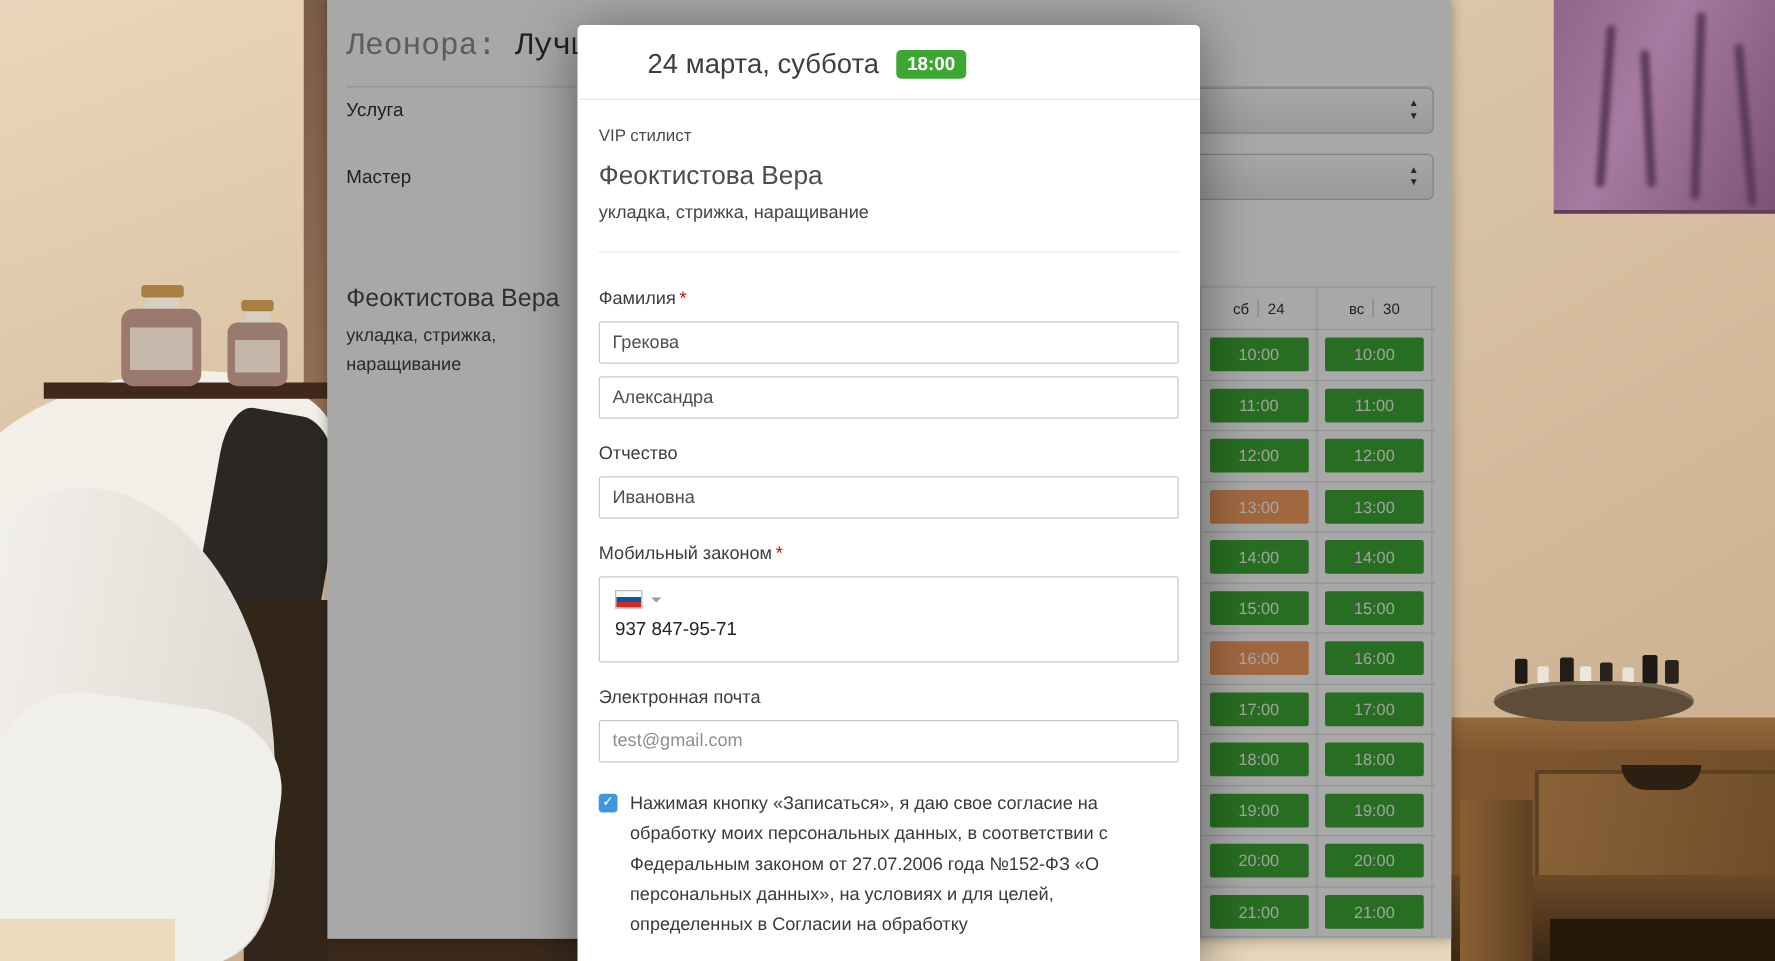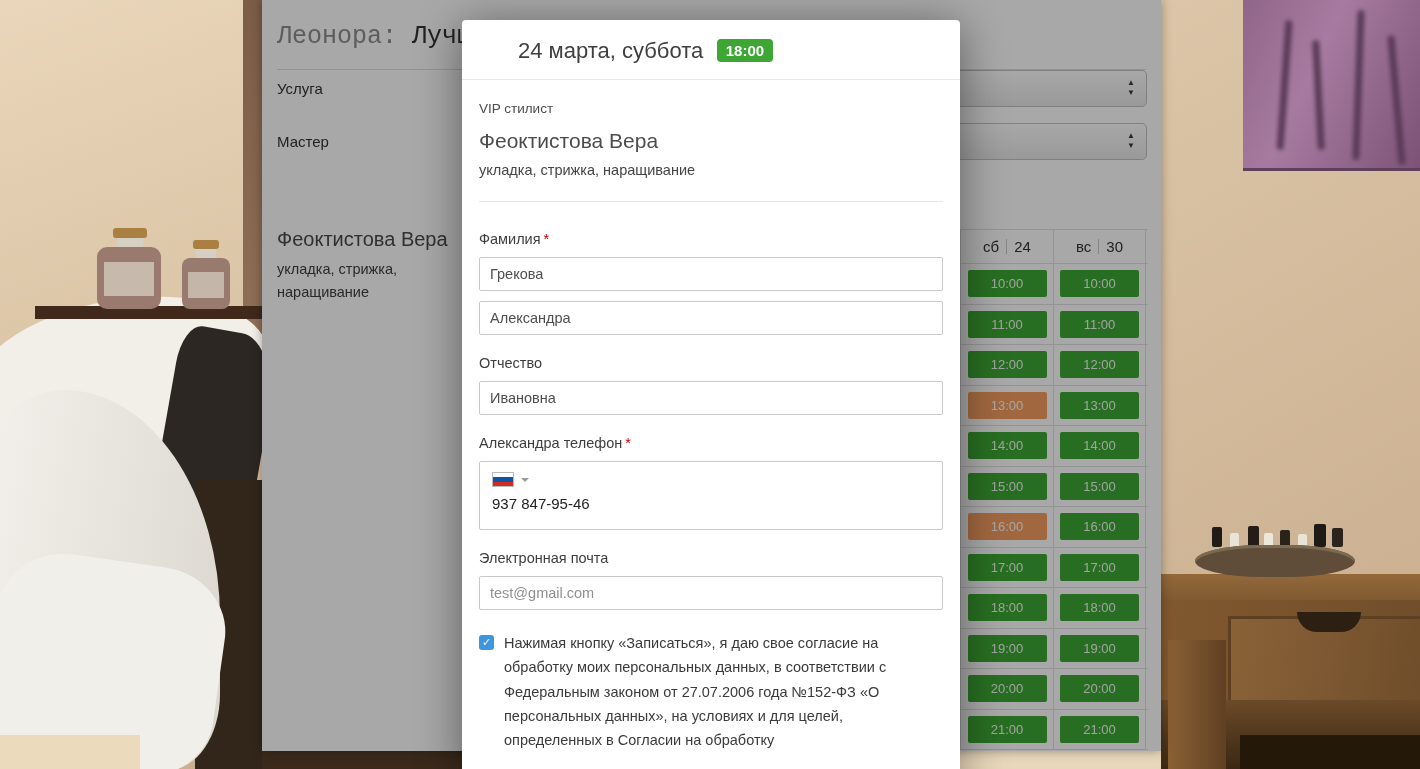--- a/index.html
+++ b/index.html
@@ -60,21 +60,21 @@
   .next-btn{left:685px;top:176px;height:34px;padding:0 16px;font-size:15px;color:#333;
     background:#fff;border:1px solid #c9c9c9;border-radius:4px;font-family:inherit;}
   .master-name{left:15px;top:228px;font-size:20px;color:#4a4a4a;}
   .master-serv{left:15px;top:258px;width:170px;font-size:14.5px;line-height:23px;color:#3f3f3f;}
   
   #schedule{left:698px;top:229px;width:188px;border-top:1px solid #dfdfdf;}
   .sch-row{display:flex;border-bottom:1px solid #dfdfdf;}
   .sch-cell{width:93px;border-left:1px solid #dfdfdf;box-sizing:border-box;display:flex;
     align-items:center;justify-content:center;}
   .sch-cell:last-child{border-right:1px solid #dfdfdf;}
-  .head-cell{height:33px;font-size:15px;color:#333;gap:7px;}
+  .head-cell{height:33px;font-size:12px;color:#333;gap:7px;}
   .head-sep{width:1px;height:15px;background:#ccc;}
   .body-cell{height:39.5px;}
   .slot{width:79px;height:27px;border:none;border-radius:2px;background:var(--green);
     color:rgba(255,255,255,0.93);font-size:13px;font-family:inherit;cursor:pointer;}
   .slot.busy{background:var(--busy);color:rgba(255,255,255,0.95);}
   #scrim{position:absolute;inset:0;background:var(--scrim);z-index:5;}
   
   #modal{position:absolute;left:462px;top:20px;width:498px;min-height:760px;background:#fff;
     border-radius:4px 4px 0 0;z-index:10;box-shadow:0 6px 45px rgba(0,0,0,0.45);box-sizing:border-box;}
   .m-header{padding:18px 18px 15px;border-bottom:1px solid var(--hr);}
@@ -305,28 +305,28 @@
       <span>Фамилия</span><span class="req">*</span>
     </div>
     <input class="g-input" value="Грекова" style="">
 
     <input class="g-input" value="Александра" style="">
 
     <div class="g-label">Отчество</div>
     <input class="g-input" value="Ивановна" style="">
 
     <div class="g-label">
-      <span>Александра телефон</span><span class="req">*</span>
+      <span>Мобильный законом</span><span class="req">*</span>
     </div>
     <div class="phone-box">
       <div class="flag-wrap">
         <div class="flag-ru"></div>
         <div class="caret"></div>
       </div>
-      <div class="phone-num">937 847-95-46</div>
+      <div class="phone-num">937 847-95-71</div>
     </div>
 
     <div class="g-label">Электронная почта</div>
     <input class="g-input muted" value="test@gmail.com" style="">
 
     <div class="consent">
       <div class="chk">✓</div>
       <div class="consent-text">Нажимая кнопку «Записаться», я даю свое согласие на обработку моих персональных данных, в соответствии с Федеральным законом от 27.07.2006 года №152-ФЗ «О персональных данных», на условиях и для целей, определенных в Согласии на обработку</div>
     </div>
   </div>

